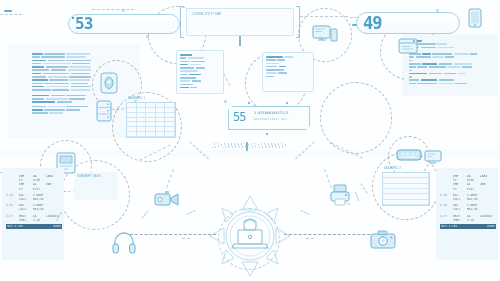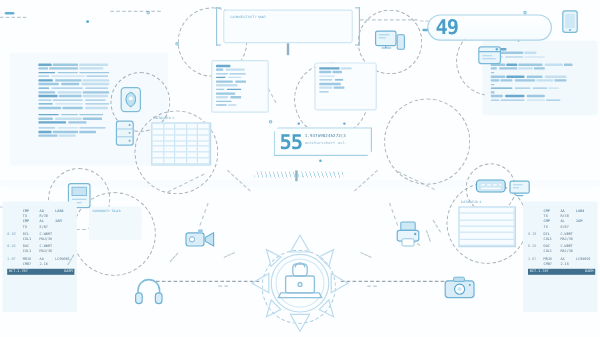--- a/index.html
+++ b/index.html
@@ -115,20 +115,29 @@
   <div class="thin" style="left:138px;top:152px;width:34px;transform:rotate(-26deg);"></div>
   <div class="thin" style="left:318px;top:178px;width:20px;transform:rotate(70deg);"></div>
   <div class="thin" style="left:160px;top:178px;width:20px;transform:rotate(-70deg);"></div>
 
   <div style="position:absolute;left:239px;top:36px;width:1.5px;height:10px;background:#8fb3c4;"></div>
   <div style="position:absolute;left:246px;top:142px;width:1.5px;height:9px;background:#8fb3c4;"></div>
 
   <div class="tag" style="left:352px;top:24px;width:10px;"></div>
   <div class="tag" style="left:4px;top:10px;width:8px;"></div>
 
+  <div class="badge-pill" style="left:68px;top:14px;width:112px;height:20px;">
+    <span class="num" style="font-size:16px;">53</span>
+    <span class="bnlines">
+      <span class="tl dk" style="width:86%"></span>
+      <span class="tl" style="width:94%"></span>
+      <span class="tl lt" style="width:78%"></span>
+      <span class="tl lt" style="width:88%"></span>
+    </span>
+  </div>
   <div class="nub" style="left:122px;top:9px;"></div>
   <div class="nub" style="left:146px;top:35px;"></div>
   <div class="thin" style="left:92px;top:9px;width:42px;"></div>
   <div style="position:absolute;left:72px;top:17px;width:2px;height:2px;background:#4a9fc9;"></div>
 
   <div class="panel framed" style="left:186px;top:8px;width:108px;height:28px;padding:4px 5px;">
     <div class="ttl">Connectivity Map</div>
     <span class="tl dk" style="width:52%"></span>
     <span class="tl" style="width:96%"></span>
     <span class="tl" style="width:90%"></span>
@@ -441,21 +450,21 @@
     <span class="tl" style="width:80%"></span>
     <span class="tl lt" style="width:52%"></span>
     <span class="tl lt" style="width:72%"></span>
     <span class="tl lt" style="width:44%"></span>
   </div>
 
   <div style="position:absolute;left:228px;top:106px;width:82px;height:24px;">
     <div style="position:absolute;inset:0;border:1px solid #a4d0e6;background:#fbfeff;
                 clip-path:polygon(4px 0,100% 0,100% calc(100% - 4px),calc(100% - 4px) 100%,0 100%,0 4px);"></div>
     <div style="position:absolute;left:5px;top:5px;font-family:'DejaVu Sans Mono',monospace;
-                font-weight:bold;font-size:17px;color:#4a9fc9;line-height:1;letter-spacing:-1px;">55</div>
+                font-weight:normal;font-size:12px;color:#4a9fc9;line-height:1;letter-spacing:-1px;">55</div>
     <div style="position:absolute;left:26px;top:5px;font-family:'DejaVu Sans Mono',monospace;
                 font-size:3.4px;color:#3f7b9c;letter-spacing:.1px;">1.937698245272(3</div>
     <div style="position:absolute;left:26px;top:11px;font-family:'DejaVu Sans Mono',monospace;
                 font-size:3.1px;color:#8fb6ca;letter-spacing:.1px;">ancihurichart  acl.</div>
   </div>
   <div class="nub" style="left:224px;top:100px;"></div>
   <div style="position:absolute;left:248px;top:102px;width:2px;height:2px;border-radius:50%;background:#5aa8cd;"></div>
   <div style="position:absolute;left:286px;top:102px;width:2px;height:2px;border-radius:50%;background:#5aa8cd;"></div>
   <div style="position:absolute;left:266px;top:133px;width:2px;height:2px;border-radius:50%;background:#5aa8cd;"></div>
 

